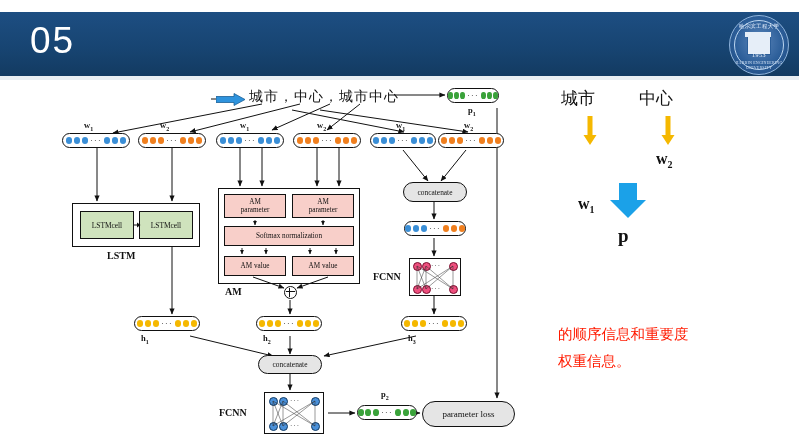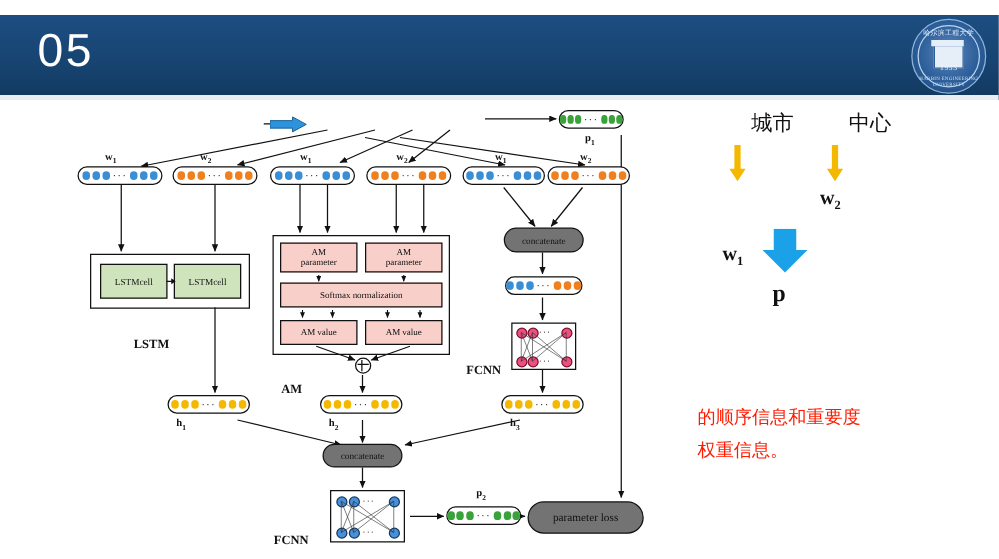--- a/index.html
+++ b/index.html
@@ -84,45 +84,45 @@
   .pinkbox{
     position:absolute;background:#f8cfc9;border:1px solid #111;box-sizing:border-box;
     font-size:7.2px;line-height:8.4px;color:#111;display:flex;align-items:center;justify-content:center;
     text-align:center;font-family:"Liberation Serif", serif;
   }
   .greenbox{
     position:absolute;background:#cfe3bd;border:1px solid #111;box-sizing:border-box;
     font-size:7.4px;color:#111;display:flex;align-items:center;justify-content:center;
     font-family:"Liberation Serif", serif;
   }
-  .caplabel{position:absolute;font-size:10px;font-weight:bold;color:#111;font-family:"Liberation Serif", serif;margin-top:20px;}
+  .caplabel{position:absolute;font-size:10px;font-weight:bold;color:#111;font-family:"Liberation Serif", serif;}
 
   .roundbox{
-    position:absolute;border:1.4px solid #111;border-radius:11px;background:#737373;
+    position:absolute;border:1.4px solid #111;border-radius:11px;background:#e5e5e5;
     font-size:7.4px;color:#111;display:flex;align-items:center;justify-content:center;
     box-sizing:border-box;font-family:"Liberation Serif", serif;
   }
 
   .fcnnbox{position:absolute;border:1.8px solid #111;background:#fff;box-sizing:border-box;}
   .fdot{position:absolute;width:7px;height:7px;border-radius:50%;border:1px solid #7a1030;}
   .fpink{background:#ef4f7e;}
   .fblue{background:#4a90d9;}
   .fdots{position:absolute;font-size:7px;color:#111;letter-spacing:1px;}
 
   .plus{
     position:absolute;width:11px;height:11px;border-radius:50%;border:1.3px solid #111;background:#fff;
   }
   .plus:before,.plus:after{content:"";position:absolute;background:#111;}
   .plus:before{left:1px;top:4.2px;width:8.6px;height:1.2px;}
   .plus:after{top:1px;left:4.2px;height:8.6px;width:1.2px;}
 
   svg.lines{position:absolute;left:0;top:0;width:799px;height:379px;pointer-events:none;}
 
   
-  .rp-cn{position:absolute;font-size:17px;color:#111;font-family:"Liberation Serif", serif;margin-left:40px;}
+  .rp-cn{position:absolute;font-size:17px;color:#111;font-family:"Liberation Serif", serif;}
   .rp-w{position:absolute;font-size:16px;font-weight:bold;color:#111;font-family:"Liberation Serif", serif;}
   .rp-w sub{font-size:10px;}
   .rp-p{position:absolute;font-size:19px;font-weight:bold;color:#111;font-family:"Liberation Serif", serif;}
   .yarrow{position:absolute;width:14px;height:30px;}
   .barrow{position:absolute;width:40px;height:36px;}
   .redtext{
     position:absolute;color:#ff1a00;font-size:14.5px;line-height:23px;
     font-family:"Liberation Serif", serif;white-space:nowrap;
   }
   .redtext sub{font-size:9px;}
@@ -204,20 +204,21 @@
       <g stroke="#111" stroke-width="1" fill="none">
         <line x1="211" y1="31" x2="216" y2="31"></line>
       </g>
     </svg>
 
 
     <svg class="bigarrow-blue" viewBox="0 0 30 13">
       <path d="M0,3.5 L18,3.5 L18,0.5 L29,6.5 L18,12.5 L18,9.5 L0,9.5 z" fill="#2e93dd" stroke="#1b5f96" stroke-width="0.8"></path>
     </svg>
 
+    <div class="cn-seq">城市，中心，城市中心</div>
 
     <div class="pill" style="left:447px;top:20px;width:52px;">
       <span class="dot dgrn"></span>
       <span class="dot dgrn"></span>
       <span class="dot dgrn"></span>
       <span class="ell">···</span>
       <span class="dot dgrn"></span>
       <span class="dot dgrn"></span>
       <span class="dot dgrn"></span>
     </div>

